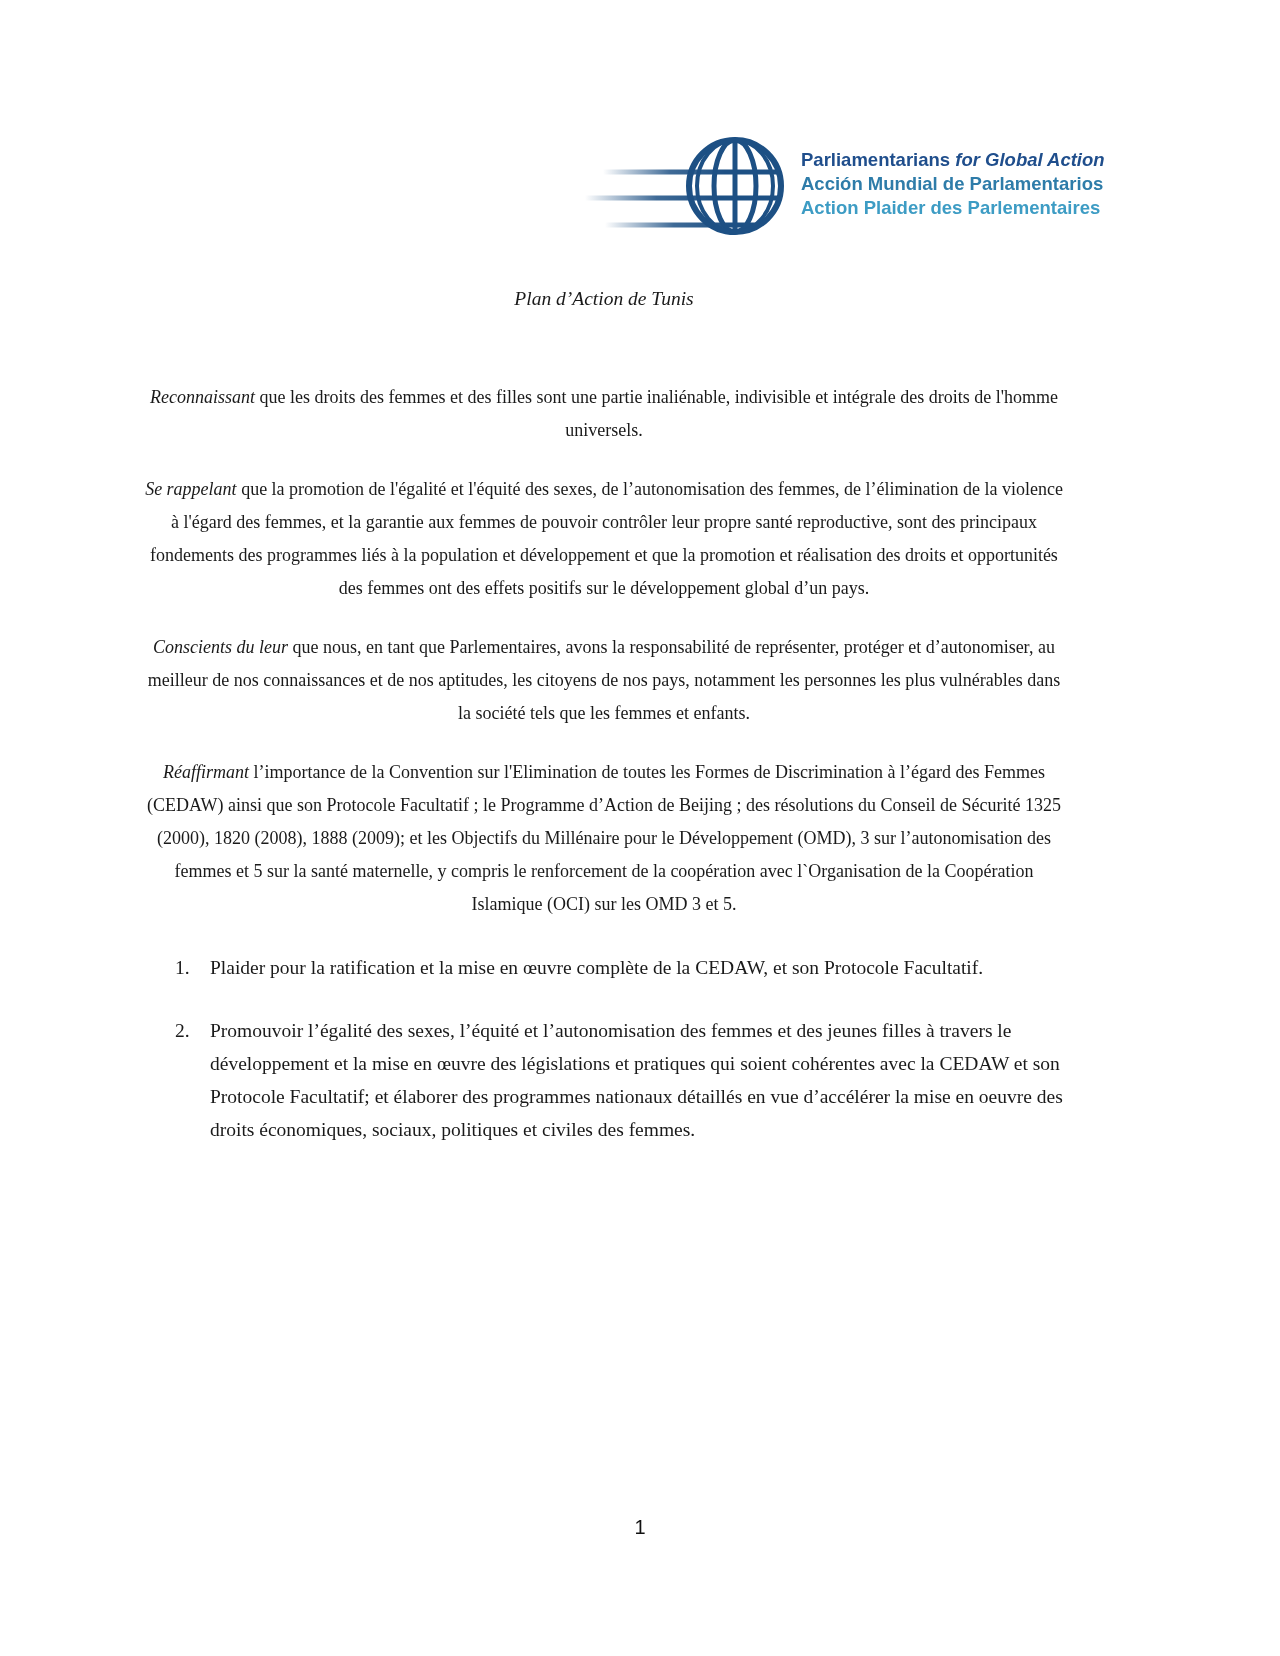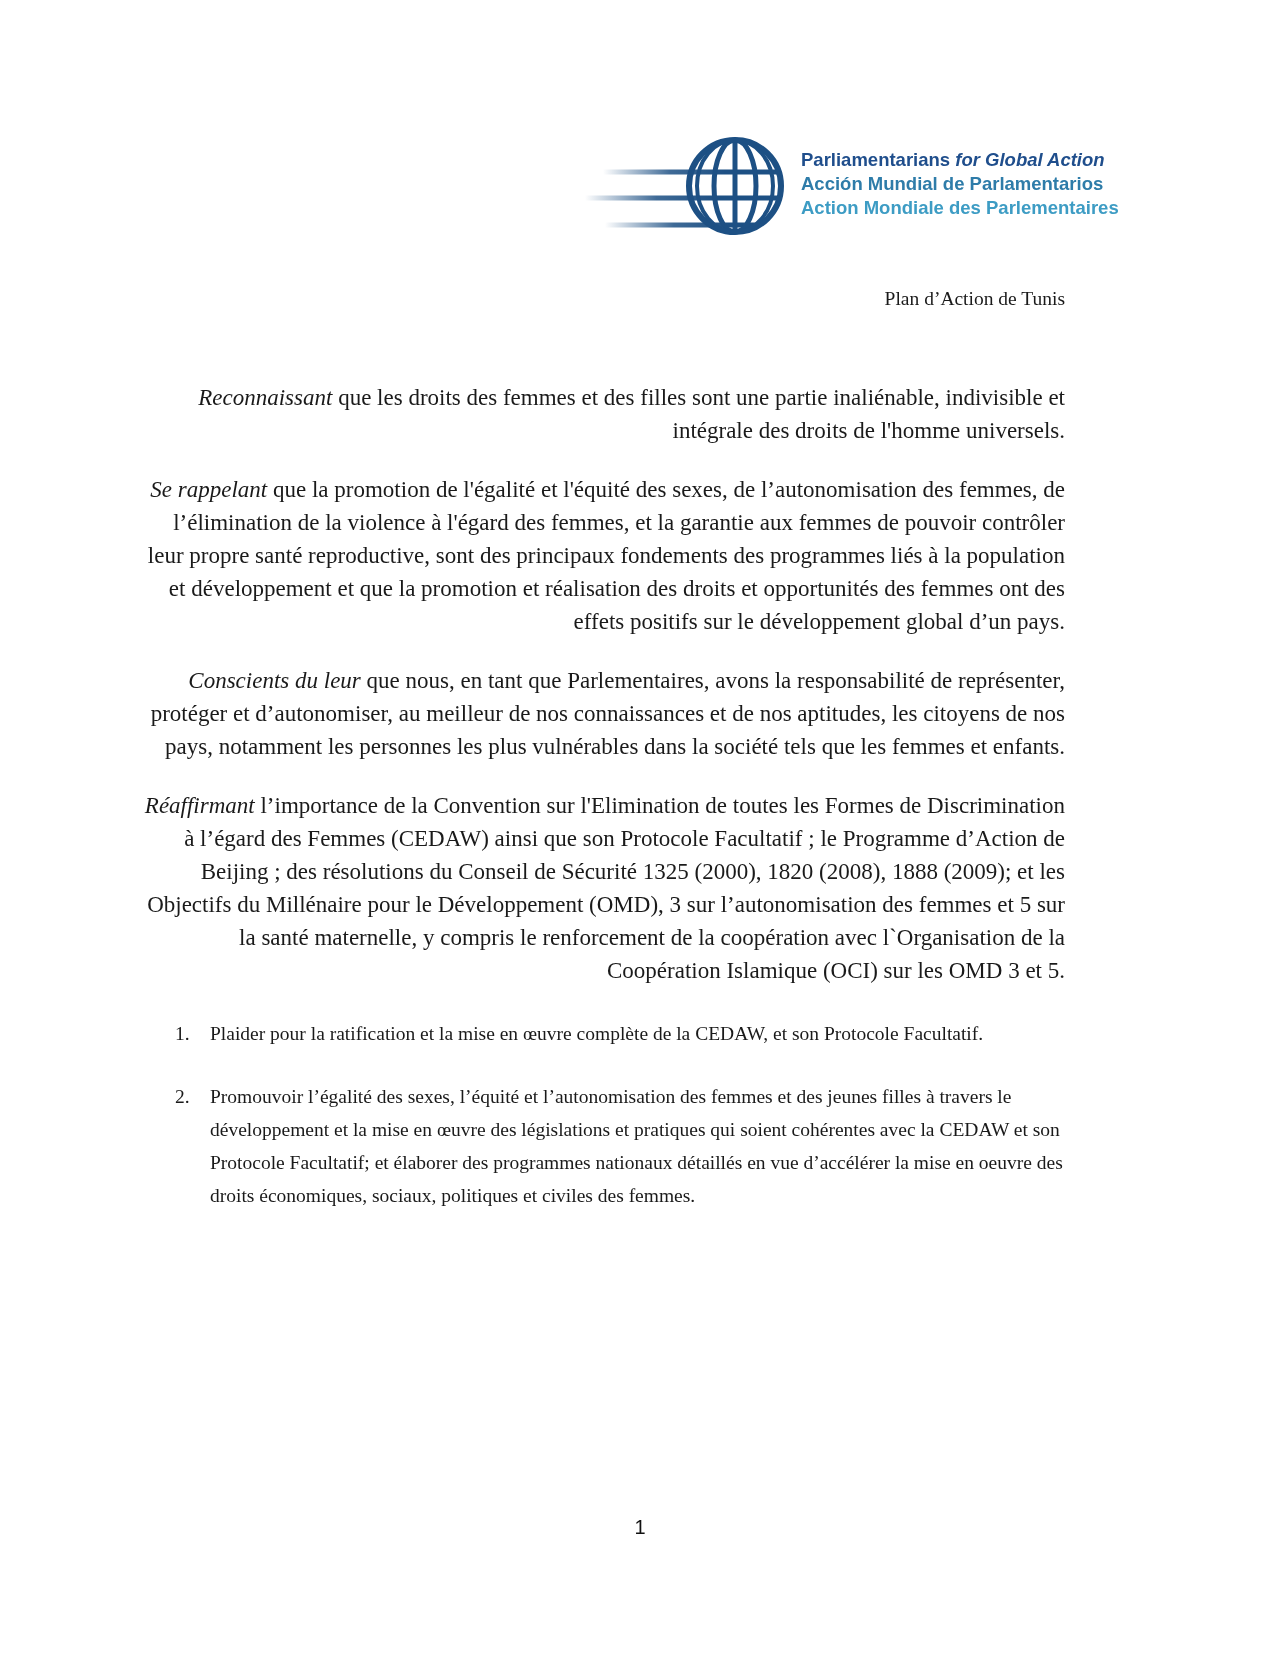--- a/index.html
+++ b/index.html
@@ -39,32 +39,33 @@
   .logo-line1 em{font-style:italic;}
   .logo-line2{color:var(--logo_blue);}
   .logo-line3{color:var(--logo_teal);}
   h1.doc-title{
     font-size:19.5px;
     line-height:33px;
     font-weight:bold;
     margin:70px 0 0 0;
   }
   .centered{
-    text-align:right;
+    text-align:center;
     font-size:19.5px;
     line-height:33px;
     margin:0;
+    font-style:italic;
   }
   .subtitle{margin-top:42px;}
   .docdate{margin-top:13px;}
   .body-text p{
-    font-size:23px;
+    font-size:18px;
     line-height:33px;
     margin:26px 0;
-    text-align:right;
+    text-align:center;
   }
   .body-text p.first{margin-top:66px;}
   .body-text em{font-style:italic;}
   .list-item{
     display:flex;
     margin:30px 0;
     font-size:19.5px;
     line-height:33px;
   }
   .list-item .num{
@@ -111,21 +112,21 @@
       <line x1="30" y1="97" x2="184" y2="97" stroke="url(#fade3)" stroke-width="5"></line>
 
       <circle cx="160" cy="58" r="46" stroke="#1d5084" stroke-width="6"></circle>
       <line x1="160" y1="12" x2="160" y2="104" stroke="#1d5084" stroke-width="5"></line>
       <ellipse cx="160" cy="58" rx="21" ry="46" stroke="#1d5084" stroke-width="5"></ellipse>
       <ellipse cx="160" cy="58" rx="38" ry="46" stroke="#1d5084" stroke-width="4"></ellipse>
     </svg>
     <div class="logo-text">
       <div class="logo-line1"><span>Parliamentarians </span><em>for Global Action</em></div>
       <div class="logo-line2">Acción Mundial de Parlamentarios</div>
-      <div class="logo-line3">Action Mondiale des Parlementaires</div>
+      <div class="logo-line3">Action Plaider des Parlementaires</div>
     </div>
   </div>
 
 
   <p class="centered subtitle">Plan d’Action de Tunis</p>
 
   <div class="body-text">
     <p class="first"><em>Reconnaissant</em><span> que les droits des femmes et des filles sont une partie inaliénable, indivisible et intégrale des droits de l'homme universels.</span></p>
     <p><em>Se rappelant</em><span> que la promotion de l'égalité et l'équité des sexes, de l’autonomisation des femmes, de l’élimination de la violence à l'égard des femmes, et la garantie aux femmes de pouvoir contrôler leur propre santé reproductive, sont des principaux fondements des programmes liés à la population et développement  et que la promotion et réalisation des droits et opportunités des femmes ont des effets positifs sur le développement global d’un pays.</span></p>
     <p><em>Conscients du leur</em><span> que nous, en tant que Parlementaires, avons la responsabilité de représenter, protéger et d’autonomiser, au meilleur de nos connaissances et de nos aptitudes, les citoyens de nos pays, notamment les personnes les plus vulnérables dans la société tels que les femmes et enfants.</span></p>

